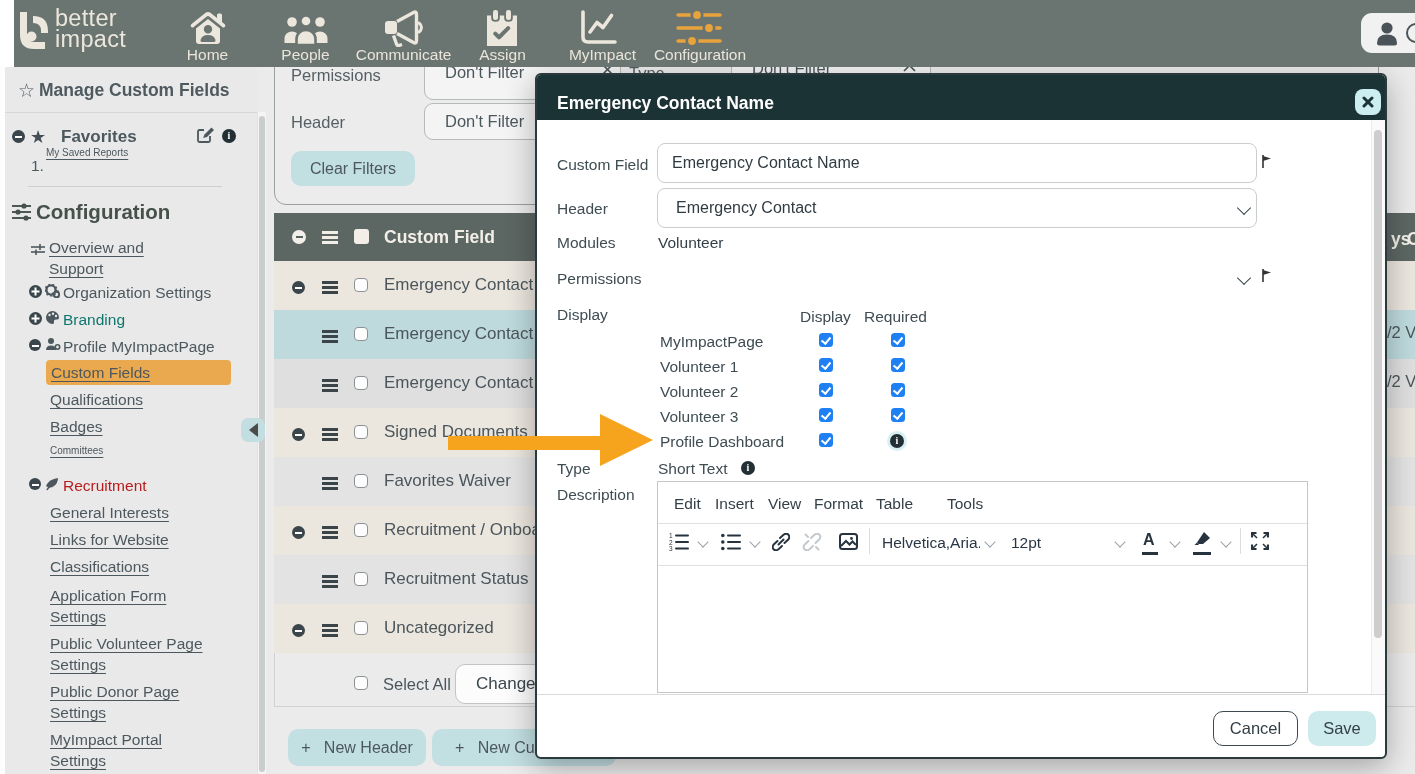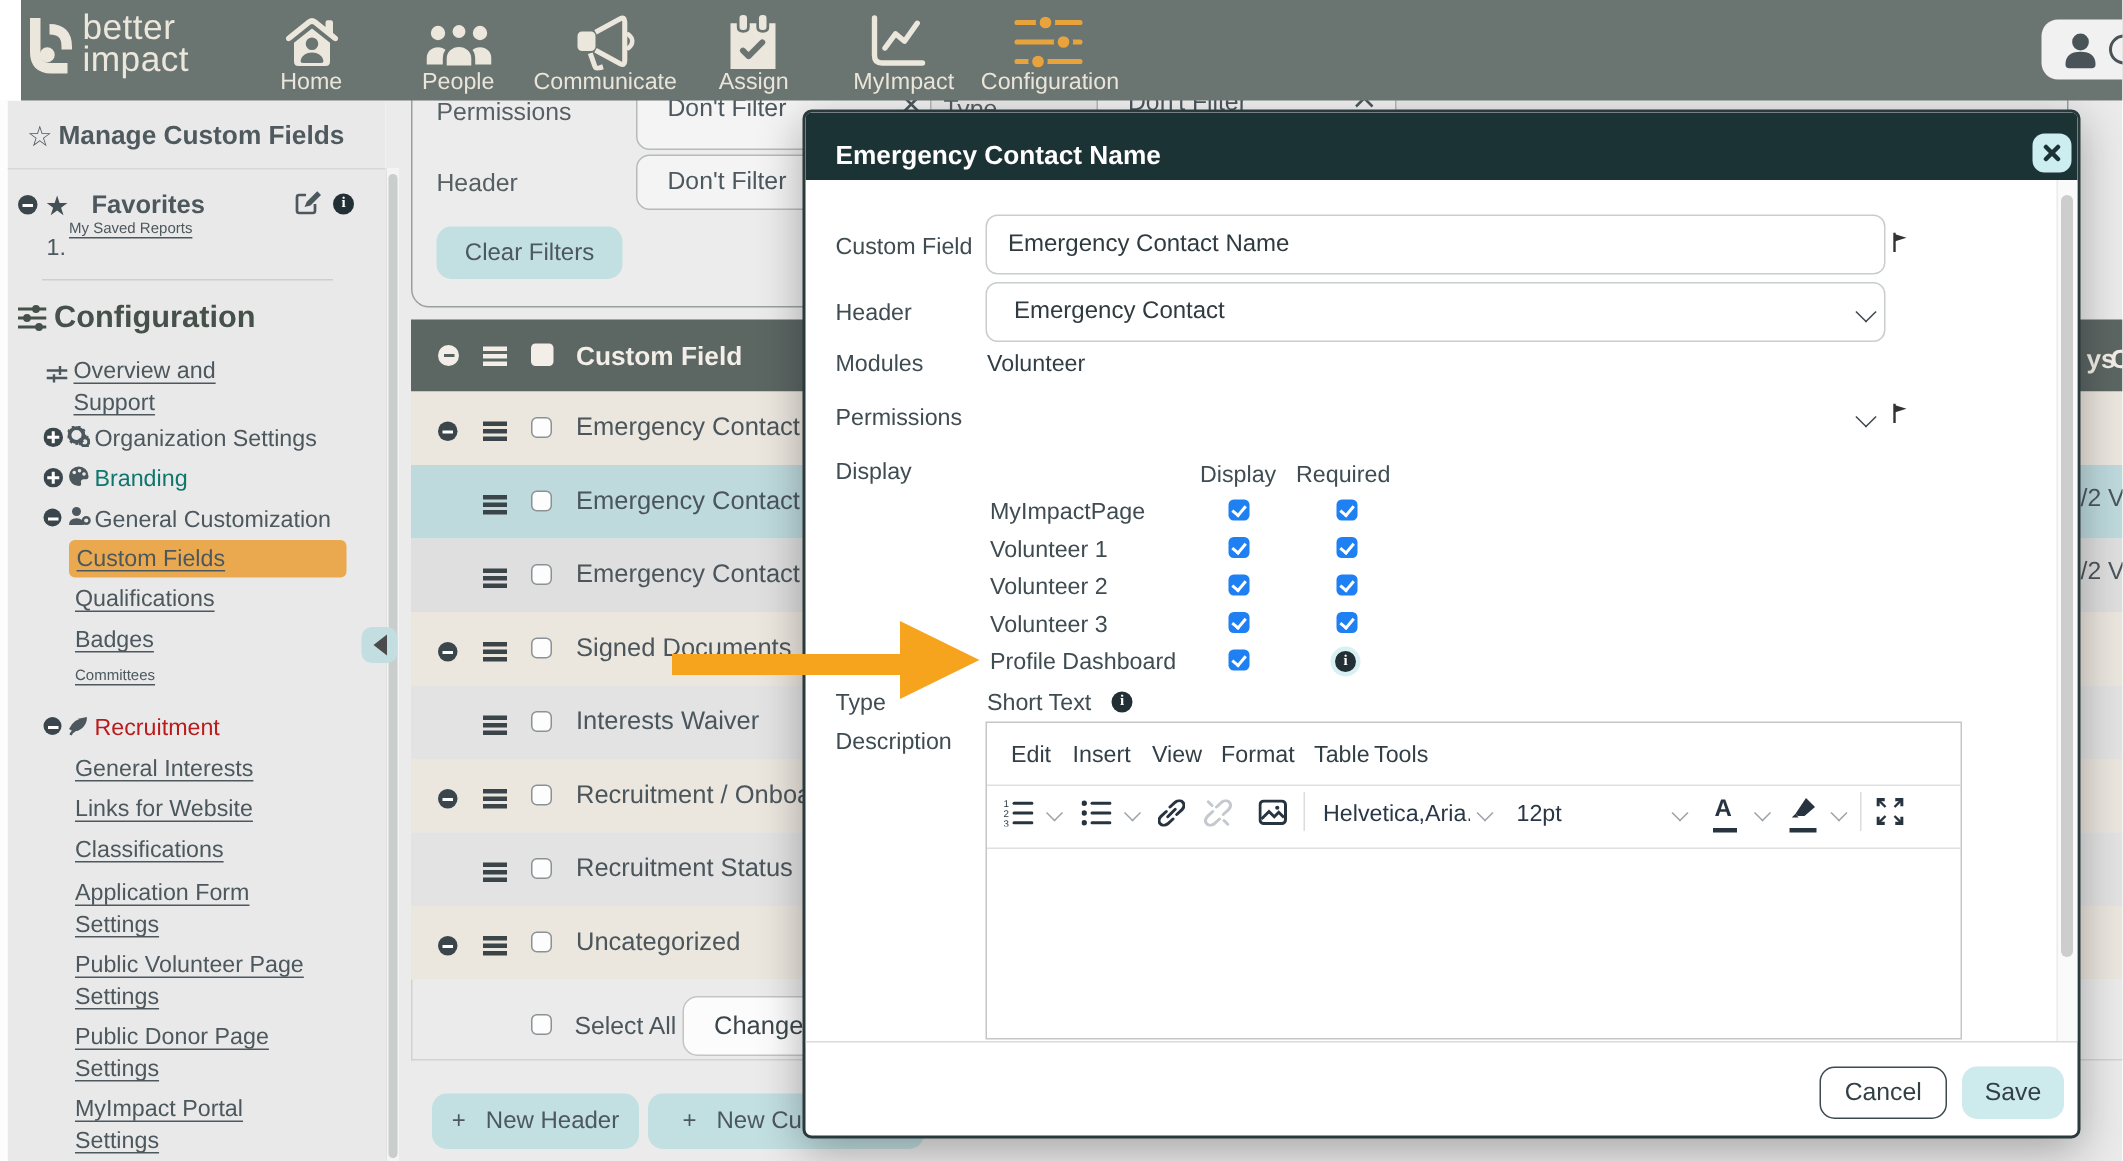--- a/index.html
+++ b/index.html
@@ -107,21 +107,21 @@
       <circle cx="8" cy="3.8" r="1.2" fill="#e9e9e9"></circle>
       <circle cx="11" cy="6" r="1.2" fill="#e9e9e9"></circle>
     </svg>
   <div class="abs" style="left:63px;top:311px;font-size:15.5px;color:#0f766e">Branding</div>
   <div class="circ" style="left:29px;top:339px;width:12px;height:12px"></div>
   <svg class="abs" style="left:45px;top:337px" width="16" height="15" viewBox="0 0 16 15">
       <circle cx="6" cy="4" r="3" fill="#4c585e"></circle>
       <path d="M1 13 Q1 8.5 6 8.5 Q11 8.5 11 13 Z" fill="#4c585e"></path>
       <circle cx="12.5" cy="10" r="2.2" fill="none" stroke="#4c585e" stroke-width="1.6"></circle>
     </svg>
-  <div class="abs" style="left:63px;top:338px;font-size:15.5px;color:#4c585e">General Customization</div>
+  <div class="abs" style="left:63px;top:338px;font-size:15.5px;color:#4c585e">Profile MyImpactPage</div>
   <div class="abs" style="left:46px;top:360px;width:185px;height:25px;background:#eaa94e;border-radius:4px"></div>
   <div class="abs lnk" style="left:51px;top:364px;font-size:15.5px">Custom Fields</div>
   <div class="abs lnk" style="left:50px;top:391px;font-size:15.5px">Qualifications</div>
   <div class="abs lnk" style="left:50px;top:418px;font-size:15.5px">Badges</div>
   <div class="abs lnk" style="left:50px;top:445px;font-size:10px">Committees</div>
   <div class="circ" style="left:29px;top:478px;width:12px;height:12px"></div>
   <svg class="abs" style="left:45px;top:477px" width="15" height="14" viewBox="0 0 15 14">
       <path d="M1 9 Q4 2 13 1 Q13 6 9 9 Q5 12 1 9 Z" fill="#4c585e"></path>
       <path d="M2 13 Q3 10.5 5 10" stroke="#4c585e" stroke-width="1.6" fill="none"></path>
     </svg>
@@ -248,21 +248,21 @@
   <div class="ham" style="left:322px;top:379px"></div>
   <div class="cb" style="left:354px;top:376px"></div>
   <div class="rtxt" style="top:373px">Emergency Contact</div>
   <div class="abs" style="left:1387px;top:372px;font-size:16.5px;color:#4b565c;white-space:nowrap">/2 V</div>
   <div class="circ" style="left:292px;top:428px"></div>
   <div class="ham" style="left:322px;top:428px"></div>
   <div class="cb" style="left:354px;top:425px"></div>
   <div class="rtxt" style="top:422px">Signed Documents</div>
   <div class="ham" style="left:322px;top:477px"></div>
   <div class="cb" style="left:354px;top:474px"></div>
-  <div class="rtxt" style="top:471px">Interests Waiver</div>
+  <div class="rtxt" style="top:471px">Favorites Waiver</div>
   <div class="circ" style="left:292px;top:526px"></div>
   <div class="ham" style="left:322px;top:526px"></div>
   <div class="cb" style="left:354px;top:523px"></div>
   <div class="rtxt" style="top:520px">Recruitment / Onboarding</div>
   <div class="ham" style="left:322px;top:575px"></div>
   <div class="cb" style="left:354px;top:572px"></div>
   <div class="rtxt" style="top:569px">Recruitment Status</div>
   <div class="circ" style="left:292px;top:624px"></div>
   <div class="ham" style="left:322px;top:624px"></div>
   <div class="cb" style="left:354px;top:621px"></div>
@@ -328,21 +328,21 @@
   <div class="mlab" style="left:121px;top:385px">Short Text</div>
   <div class="info" style="left:204px;top:386px">i</div>
   <div class="mlab" style="left:20px;top:411px">Description</div>
 
   <div class="abs" style="left:120px;top:406px;width:651px;height:212px;border:1px solid #c6c6c6;background:#fff"></div>
   <div class="mtxt" style="left:137px;top:420px">Edit</div>
   <div class="mtxt" style="left:178px;top:420px">Insert</div>
   <div class="mtxt" style="left:231px;top:420px">View</div>
   <div class="mtxt" style="left:277px;top:420px">Format</div>
   <div class="mtxt" style="left:339px;top:420px">Table</div>
-  <div class="mtxt" style="left:379px;top:420px">Tools</div>
+  <div class="mtxt" style="left:410px;top:420px">Tools</div>
   <div class="abs" style="left:121px;top:448px;width:649px;height:1px;background:#e0e0e0"></div>
   <div class="abs" style="left:121px;top:490px;width:649px;height:1px;background:#e0e0e0"></div>
 
   <svg class="abs" style="left:132px;top:458px" width="20" height="18" viewBox="0 0 20 18">
       <g stroke="#27343f" stroke-width="2" stroke-linecap="round">
         <line x1="7" y1="2.5" x2="19" y2="2.5"></line>
         <line x1="7" y1="9" x2="19" y2="9"></line>
         <line x1="7" y1="15.5" x2="19" y2="15.5"></line>
       </g>
       <g fill="#27343f" font-size="6.5" font-family="Liberation Sans">

